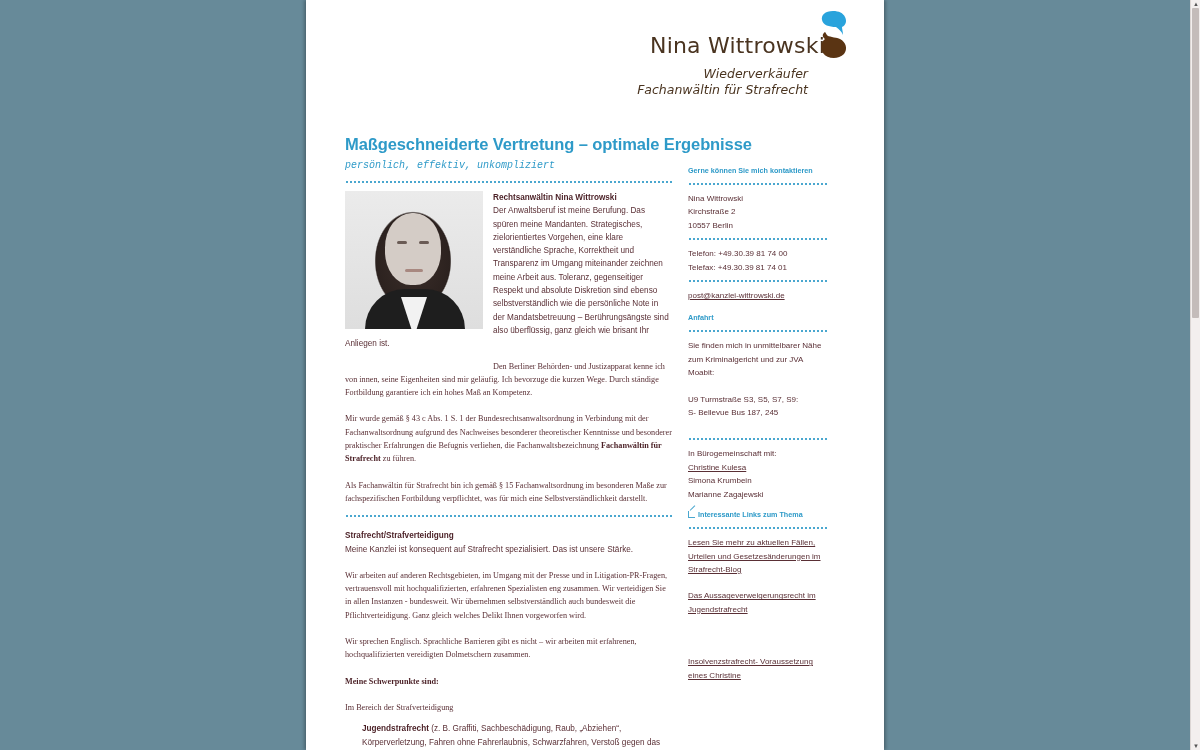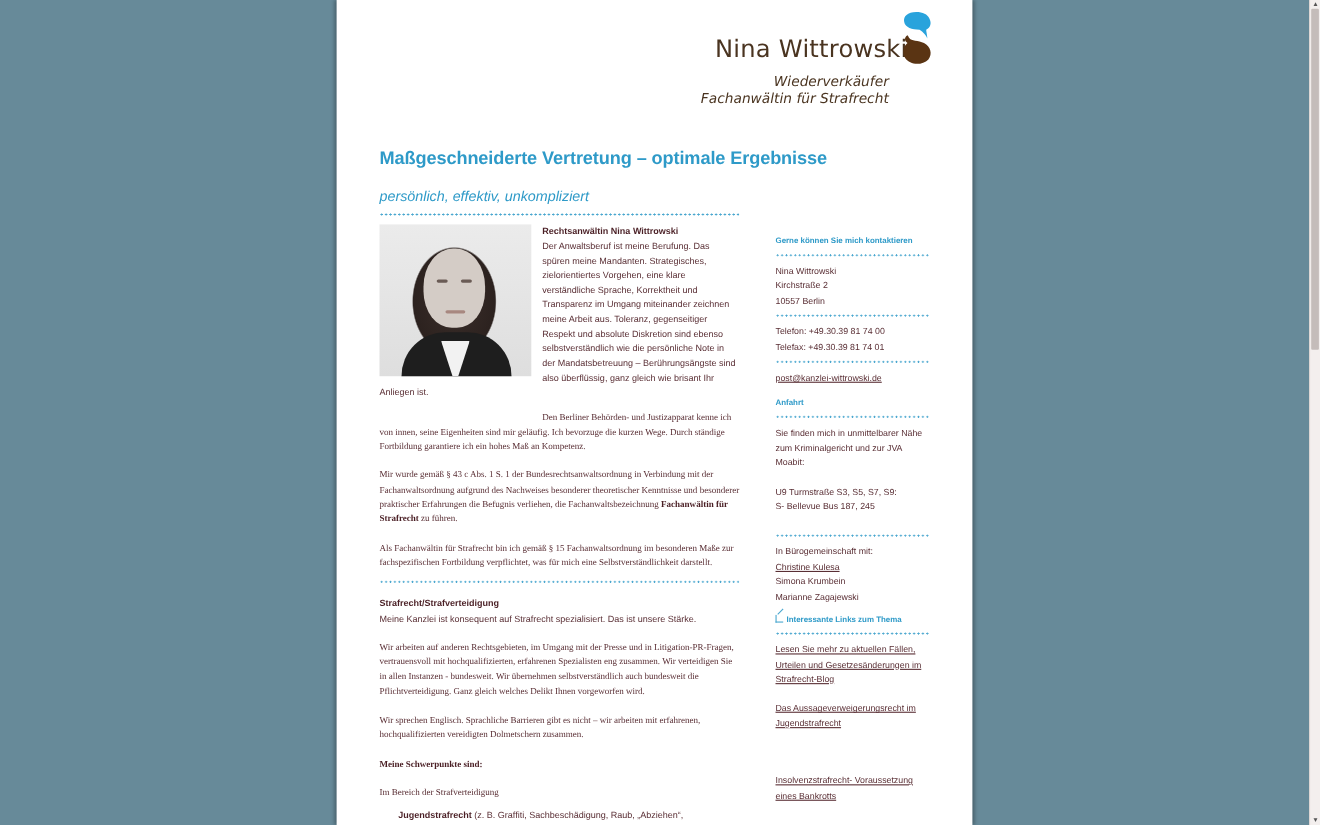--- a/index.html
+++ b/index.html
@@ -57,25 +57,26 @@
     width: 327px;
   }
   .headline {
     font-size: 16.5px;
     color: #2e9ac8;
     line-height: 21px;
     white-space: nowrap;
     letter-spacing: -0.1px;
   }
   .subheadline {
-    font-size: 13px;
+    font-size: 10px;
     font-style: italic;
     color: #2e9ac8;
     line-height: 18px;
-    margin-top: 15px;
+    margin-top: 2px;
+    font-family: Liberation Mono, monospace;
   }
   .dots {
     height: 2px;
     background-image: radial-gradient(circle, #4aa7cf 0.8px, transparent 1px);
     background-size: 4px 2px;
     background-repeat: repeat-x;
   }
   .main .dots.top { margin-top: 6px; margin-bottom: 8px; }
   .body-text {
     font-size: 8.2px;
@@ -112,24 +113,23 @@
   .photo .mouth { position: absolute; left: 60px; top: 78px; width: 18px; height: 3px; background: #a88880; border-radius: 3px; }
 
   .para { margin-top: 13px; font-family: Liberation Serif, serif; }
   .section-dots { margin-top: 10px; margin-bottom: 12px; }
   ul.focus { list-style: none; margin-top: 8px; }
   ul.focus li { position: relative; padding-left: 17px; }
 
   
   .sidebar {
     position: absolute;
-    left: 399px;
+    left: 382px;
     top: 165px;
     width: 140px;
-    margin-top: 48px;
   }
   .side-title {
     font-size: 7.2px;
     font-weight: bold;
     color: #2e9ac8;
     line-height: 12px;
   }
   .side-text {
     font-size: 8px;
     line-height: 13.4px;
@@ -276,21 +276,21 @@
     <div class="side-title" style="margin-top:8px;">
       <span class="ext-icon"></span><span>Interessante Links zum Thema</span>
     </div>
     <div class="dots"></div>
     <a class="side-link">Lesen Sie mehr zu aktuellen Fällen, Urteilen und Gesetzesänderungen im Strafrecht-Blog</a>
     <div class="gap"></div>
     <a class="side-link">Das Aussageverweigerungsrecht im Jugendstrafrecht</a>
     <div class="gap"></div>
     <div class="gap"></div>
     <div class="gap"></div>
-    <a class="side-link">Insolvenzstrafrecht- Voraussetzung eines Bankrotts</a>
+    <a class="side-link">Insolvenzstrafrecht- Voraussetzung eines Christine</a>
   </div>
 </div>
 
 <div class="scrollbar">
   <div class="scroll-up">▲</div>
   <div class="scroll-thumb"></div>
   <div class="scroll-down">▼</div>
 </div>
 
 </body></html>

